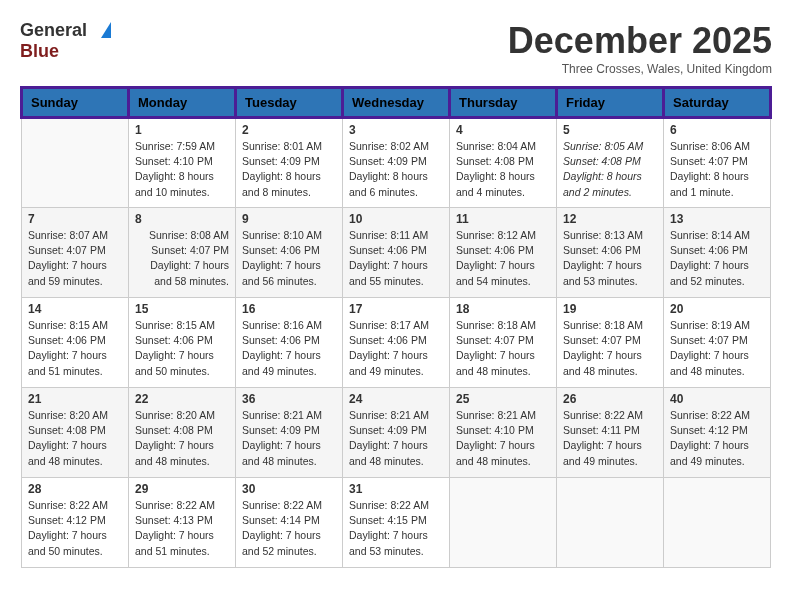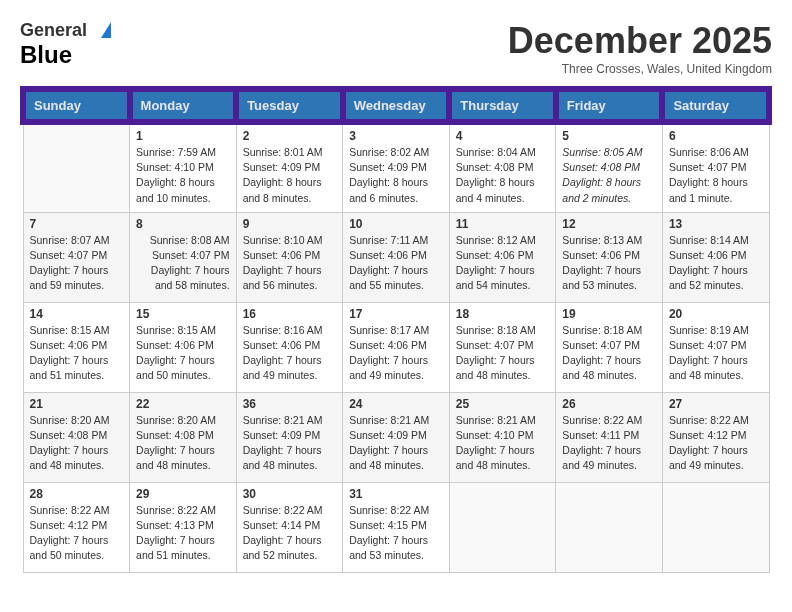--- a/index.html
+++ b/index.html
@@ -25,23 +25,23 @@
       display: flex;
       align-items: center;
       gap: 12px;
     }
     .logo-general {
       font-size: 18px;
       font-weight: bold;
       color: #333;
     }
     .logo-blue {
-      font-size: 24px;
+      font-size: 18px;
       font-weight: bold;
-      color: #000000;
+      color: #7f1d1d;
     }
     .logo-triangle {
       width: 0;
       height: 0;
       border-left: 10px solid transparent;
       border-bottom: 16px solid #1a7ad4;
       margin-left: 2px;
       margin-bottom: 2px;
     }
     .title-area {
@@ -56,25 +56,25 @@
       font-size: 12px;
       color: #555;
     }
     .calendar {
       width: 100%;
       border-collapse: collapse;
       border: 1px solid #ccc;
     }
     .calendar th {
       background-color: #2e75b6;
-      color: #e5e5e5;
+      color: #000000;
       text-align: left;
       padding: 6px 8px;
       font-size: 13px;
-      border: 6px solid #4c1d95;
+      border: 3px solid #4c1d95;
     }
     .calendar td {
       vertical-align: top;
       border: 1px solid #ccc;
       padding: 4px 6px;
       width: calc(100% / 7);
       height: 90px;
       font-size: 11px;
       color: #333;
       background: #fff;
@@ -192,21 +192,21 @@
         </td>
         <td>
           <span class="day-number">9</span>
           <div class="day-info" style="white-space: pre-line;">Sunrise: 8:10 AM
 Sunset: 4:06 PM
 Daylight: 7 hours
 and 56 minutes.</div>
         </td>
         <td>
           <span class="day-number">10</span>
-          <div class="day-info" style="white-space: pre-line;">Sunrise: 7:11 AM
+          <div class="day-info" style="white-space: pre-line;">Sunrise: 8:11 AM
 Sunset: 4:06 PM
 Daylight: 7 hours
 and 55 minutes.</div>
         </td>
         <td>
           <span class="day-number">11</span>
           <div class="day-info" style="white-space: pre-line;">Sunrise: 8:12 AM
 Sunset: 4:06 PM
 Daylight: 7 hours
 and 54 minutes.</div>
@@ -314,21 +314,21 @@
 and 48 minutes.</div>
         </td>
         <td>
           <span class="day-number">26</span>
           <div class="day-info" style="white-space: pre-line;">Sunrise: 8:22 AM
 Sunset: 4:11 PM
 Daylight: 7 hours
 and 49 minutes.</div>
         </td>
         <td>
-          <span class="day-number">27</span>
+          <span class="day-number">40</span>
           <div class="day-info" style="white-space: pre-line;">Sunrise: 8:22 AM
 Sunset: 4:12 PM
 Daylight: 7 hours
 and 49 minutes.</div>
         </td>
       </tr>
       <tr>
         <td>
           <span class="day-number">28</span>
           <div class="day-info" style="white-space: pre-line;">Sunrise: 8:22 AM

